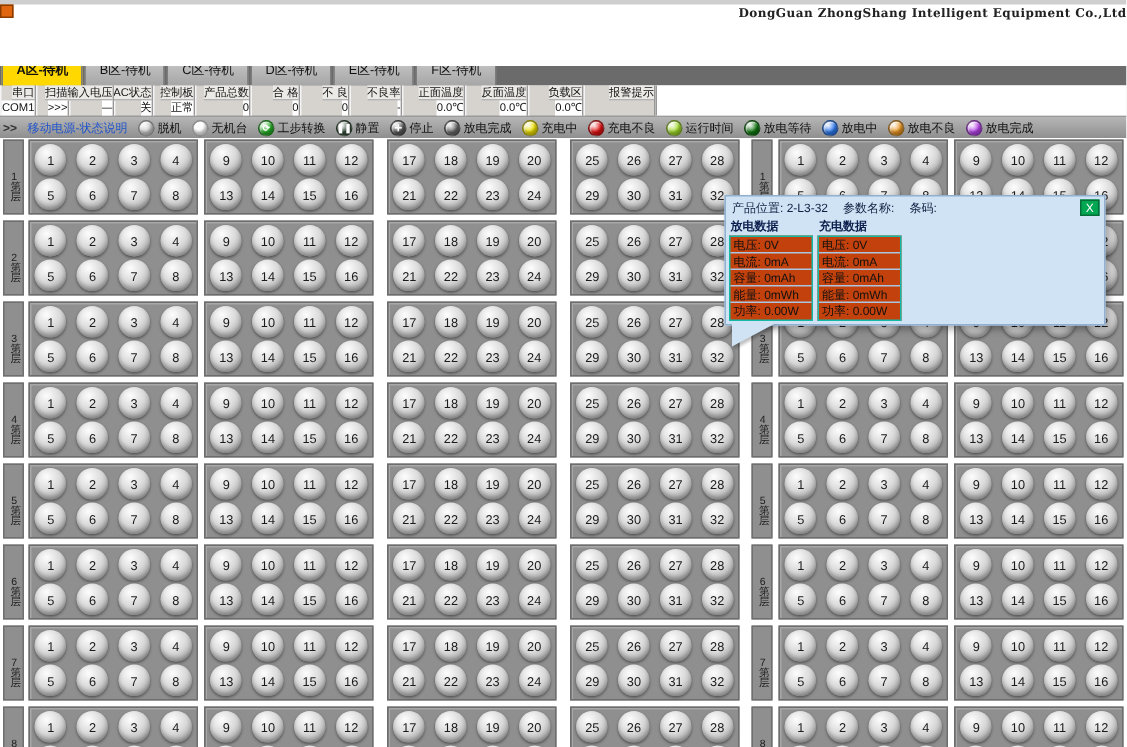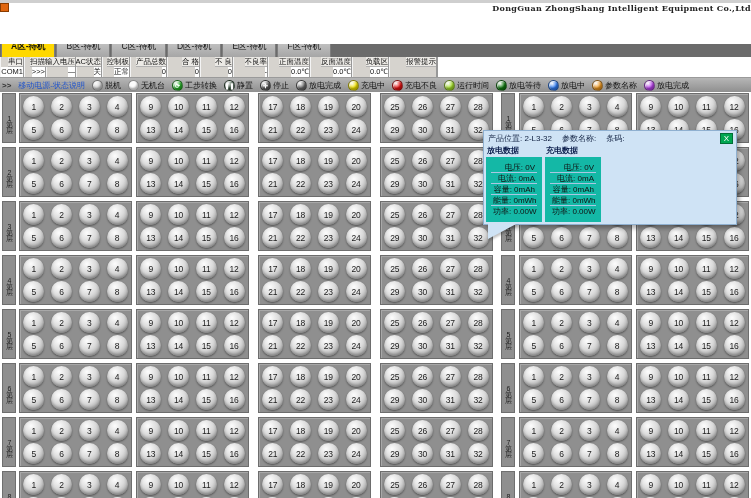--- a/index.html
+++ b/index.html
@@ -49,21 +49,21 @@
 
   
   #popup { position:absolute; left:483px; top:130px; width:254px; z-index:10;
     background:#cfe3f5; border:1px solid #8fb0d0; box-shadow:2px 3px 5px rgba(0,0,0,.35); font-size:8px; }
   .p-title { display:flex; gap:10px; padding:2px 4px 1px; height:13px; color:#102040; }
   .p-field { white-space:nowrap; }
   #popup-close { position:absolute; top:2px; right:3px; width:13px; height:11px; background:#00a651;
     border:1px solid #006e36; color:#fff; font-size:8px; line-height:10px; text-align:center; cursor:default; }
   .p-body { display:flex; gap:3px; padding:1px 2px 2px; }
   .p-sec-title { font-weight:bold; color:#0d1f4d; margin:0 0 1px 1px; white-space:nowrap; }
-  .p-table { background:#14b8a6; border:5px solid #14b8a6;text-align:right; }
+  .p-table { background:#c2410c; border:1px solid #14b8a6; }
   .p-row { border-bottom:1px solid #abc6e2; padding:0 2px; height:11px; line-height:11px; white-space:nowrap; overflow:hidden; }
   .p-row:last-child { border-bottom:none; }
   .p-sec.narrow .p-table { width:56px; }
   .p-sec.wide .p-table { width:130px; }
   #popup-status { padding:1px 4px 2px; color:#102040; white-space:nowrap; overflow:hidden; }
   #popup-tail { position:absolute; left:4px; bottom:-15px; width:0; height:0;
     border-top:16px solid #cfe3f5; border-right:30px solid transparent;
     filter:drop-shadow(1px 2px 1px rgba(0,0,0,.25)); }
 </style>
 </head>
@@ -182,21 +182,21 @@
     <div class="lg-item">
       <div class="lg-icon" style="background: radial-gradient(circle at 35% 28%, rgba(255, 255, 255, 0.95), rgb(18, 122, 18) 55%);"></div>
       <div>放电等待</div>
     </div>
     <div class="lg-item">
       <div class="lg-icon" style="background: radial-gradient(circle at 35% 28%, rgba(255, 255, 255, 0.95), rgb(47, 125, 245) 55%);"></div>
       <div>放电中</div>
     </div>
     <div class="lg-item">
       <div class="lg-icon" style="background: radial-gradient(circle at 35% 28%, rgba(255, 255, 255, 0.95), rgb(240, 154, 35) 55%);"></div>
-      <div>参数名称</div>
+      <div>放电不良</div>
     </div>
     <div class="lg-item">
       <div class="lg-icon" style="background: radial-gradient(circle at 35% 28%, rgba(255, 255, 255, 0.95), rgb(187, 68, 238) 55%);"></div>
       <div>放电完成</div>
     </div>
   </div>
 
 <div id="grid">
     <div class="layer-row">
       <div class="rlabel" style="margin-left: 2px;">第1层</div>

